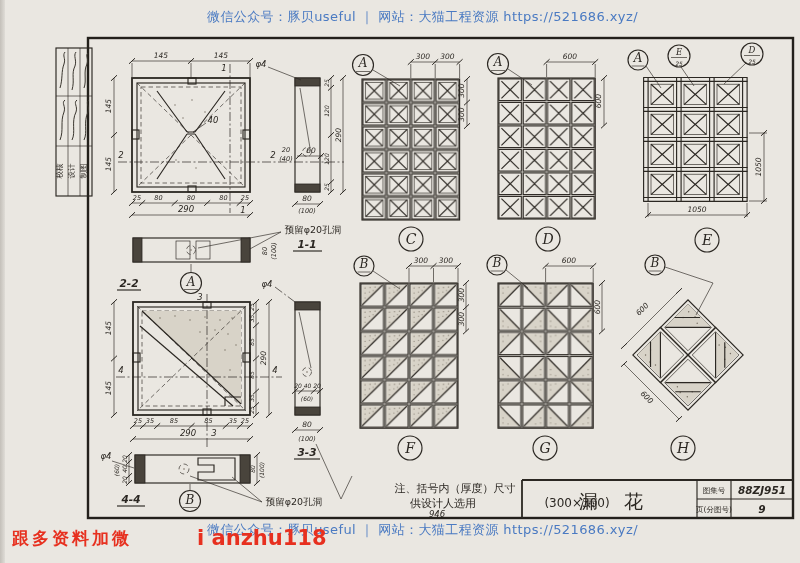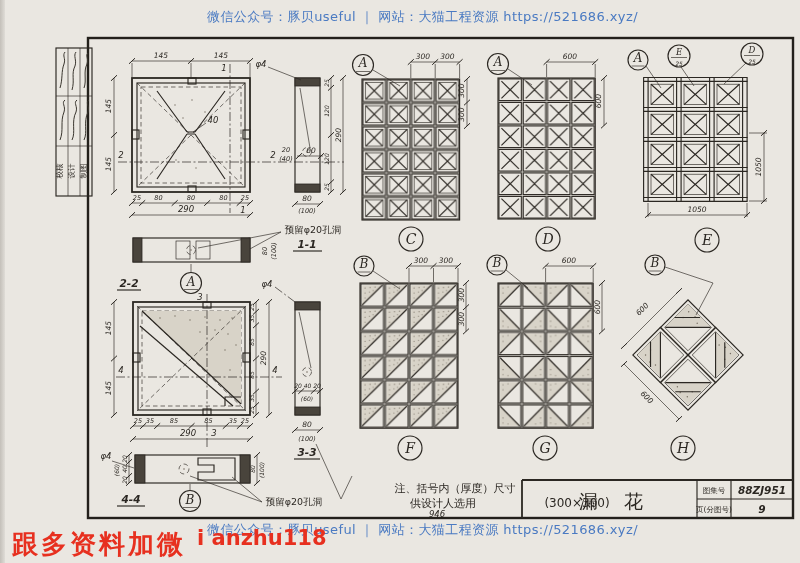--- a/index.html
+++ b/index.html
@@ -4,21 +4,21 @@
 <style>
   html,body{margin:0;padding:0}
   .stage{position:relative;width:800px;height:563px;background:#eae7e1;overflow:hidden;
          font-family:"DejaVu Sans",sans-serif}
   .edge{position:absolute;left:0;top:0;width:5px;height:563px;
         background:linear-gradient(90deg,#b7b3ac,#dcd9d3);opacity:.75}
   .wm{position:absolute;color:#4a7ac2;font-size:13px;white-space:nowrap;letter-spacing:.4px}
   .wm.top{left:207px;top:8px}
   .wm.bot{left:207px;top:521px}
   .red{position:absolute;color:#e7301f;font-weight:bold;white-space:nowrap}
-  .red.l{left:12px;top:527px;font-size:26px;letter-spacing:3px}
+  .red.l{left:12px;top:527px;font-size:17px;letter-spacing:3px}
   .red.c{left:197px;top:526px;font-size:21px}
   svg{position:absolute;left:0;top:0}
   svg text{fill:#2b2722;text-anchor:middle}
   .t{fill:none;stroke:#2b2722;stroke-width:.65}
   .l1{fill:none;stroke:#2b2722;stroke-width:1.15}
   .l2{fill:none;stroke:#2b2722;stroke-width:1.8}
   .dl{fill:none;stroke:#2b2722;stroke-width:.65}
   .dd{fill:none;stroke:#2b2722;stroke-width:.7;stroke-dasharray:9 2.5 2 2.5}
   .da{fill:none;stroke:#2b2722;stroke-width:.65;stroke-dasharray:4.5 3}
   .cap{fill:#49443c;stroke:#2b2722;stroke-width:.8}

